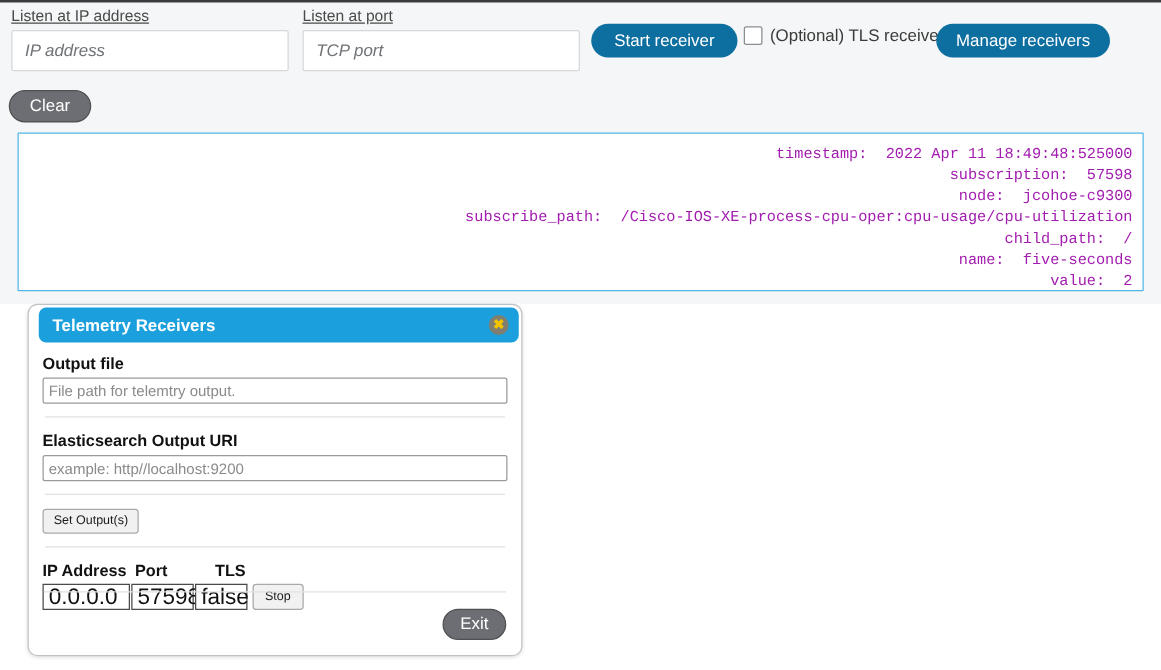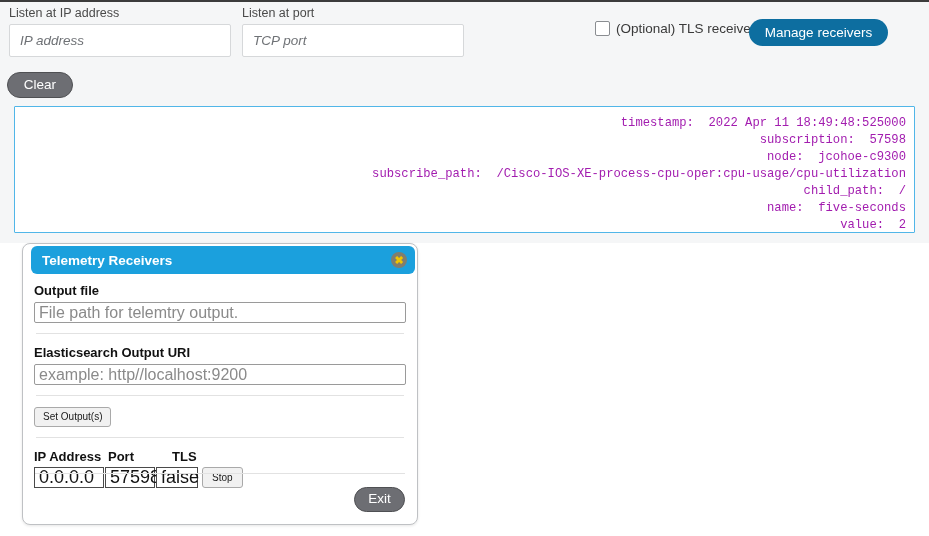--- a/index.html
+++ b/index.html
@@ -36,20 +36,21 @@
   }
   #group-ip  { left: 9px;   width: 222px; }
   #group-port{ left: 242px; width: 222px; }
 
   .field-label {
     display: block;
     font-size: 12.5px;
     color: #4a4a4a;
     margin-bottom: 4px;
     line-height: 14px;
+    text-decoration: underline;
   }
   .text-input {
     display: block;
     width: 100%;
     height: 33px;
     box-sizing: border-box;
     border: 1px solid #d6d8da;
     border-radius: 2px;
     background: #ffffff;
     padding: 0 10px;
@@ -197,21 +198,21 @@
   .dlg-input {
     display: block;
     width: 100%;
     height: 21px;
     box-sizing: border-box;
     border: 1px solid #9a9a9a;
     border-radius: 2px;
     background: #ffffff;
     padding: 0 4px;
     font-family: "Liberation Sans", sans-serif;
-    font-size: 16px;
+    font-size: 12px;
     color: #222;
     outline: none;
   }
   .dlg-input::placeholder {
     color: #8a8a8a;
     opacity: 1;
     font-style: normal;
   }
   .dlg-divider {
     border: 0;
@@ -299,20 +300,21 @@
   <div class="field-group" id="group-ip">
     <span class="field-label">Listen at IP address</span>
     <input class="text-input" type="text" placeholder="IP address" style="">
   </div>
 
   <div class="field-group" id="group-port">
     <span class="field-label">Listen at port</span>
     <input class="text-input" type="text" placeholder="TCP port" style="">
   </div>
 
+  <button id="btn-start" class="pill pill-blue">Start receiver</button>
 
   <div id="tls-wrap">
     <span id="tls-box"></span>
     <span id="tls-label">(Optional) TLS receiver</span>
   </div>
 
   <button id="btn-manage" class="pill pill-blue">Manage receivers</button>
 
   <button id="btn-clear" class="pill pill-gray">Clear</button>
 

